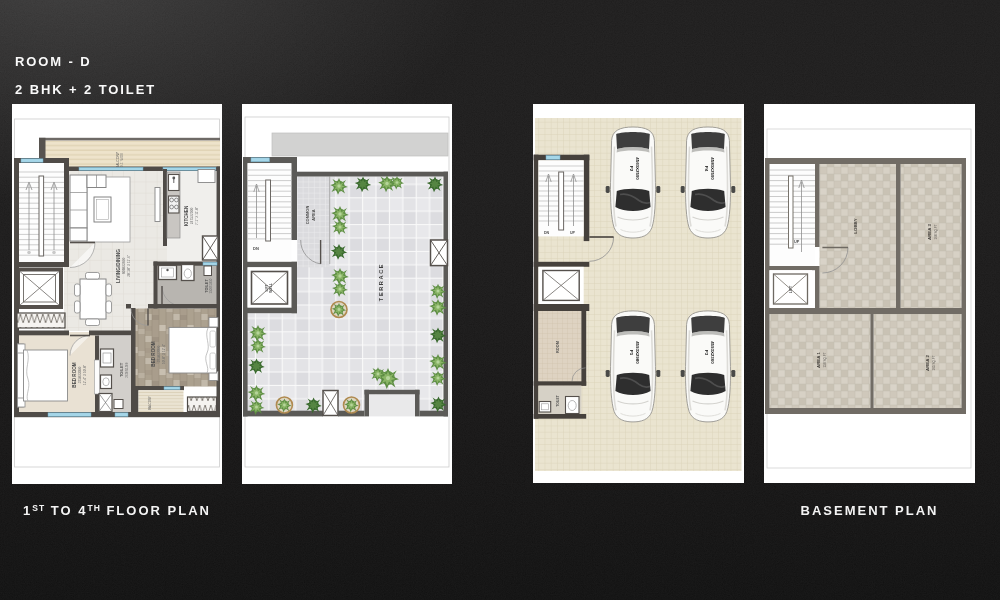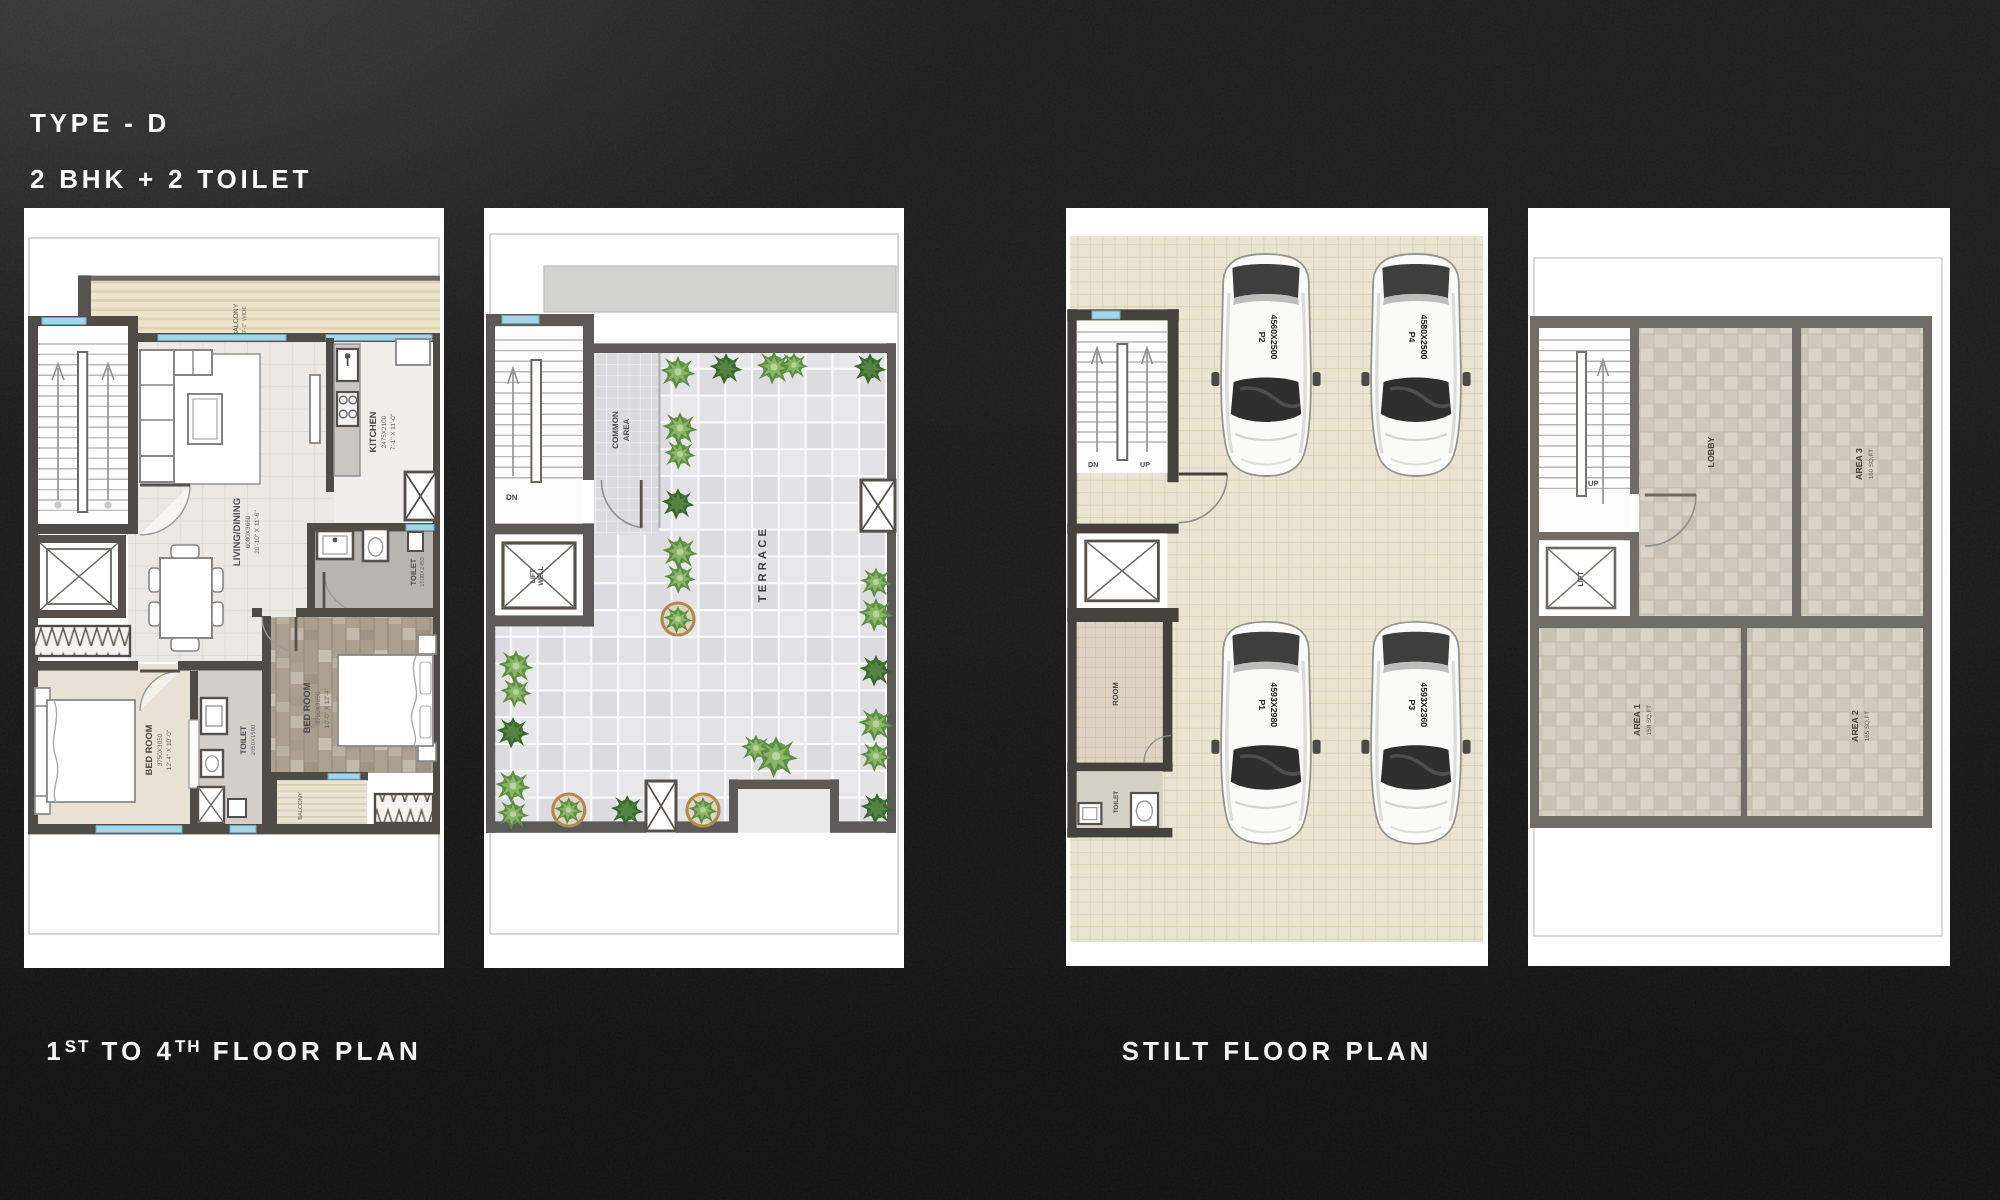--- a/index.html
+++ b/index.html
@@ -3,42 +3,42 @@
 <meta charset="utf-8">
 <style>
   html,body{margin:0;padding:0;background:#141414;}
   #stage{position:relative;width:1000px;height:600px;overflow:hidden;
     background:
       radial-gradient(ellipse 680px 400px at 6% -8%, rgba(255,255,255,0.16), rgba(255,255,255,0) 63%),
       linear-gradient(180deg, #1b1a1a 0%, #1a1919 30%, #171616 52%, #131212 74%, #0d0d0d 100%);
     font-family:"Liberation Sans", sans-serif;}
   .noise{position:absolute;left:0;top:0;width:1000px;height:600px;pointer-events:none;}
   .panel{position:absolute;background:#ffffff;}
-  .cap{position:absolute;color:#f4f4f4;font-weight:bold;font-size:13px;letter-spacing:2.0px;white-space:nowrap;text-align:center;margin-top:15px;}
+  .cap{position:absolute;color:#f4f4f4;font-weight:bold;font-size:13px;letter-spacing:2.0px;white-space:nowrap;text-align:center;}
   .cap sup{font-size:8.5px;letter-spacing:1px;vertical-align:4px;}
   .title{position:absolute;left:15px;color:#fafafa;font-weight:bold;font-size:13px;letter-spacing:1.9px;white-space:nowrap;}
 </style>
 </head>
 <body>
 <div id="stage">
 
   <svg class="noise" width="1000" height="600">
     <filter id="ns">
         <feTurbulence type="fractalNoise" baseFrequency="0.9" numOctaves="2" seed="7" stitchTiles="stitch"></feTurbulence>
       <feColorMatrix type="matrix" values="0 0 0 0 1  0 0 0 0 1  0 0 0 0 1  0.55 0.55 0.55 0 0"></feColorMatrix>
       </filter>
     <filter id="nsb">
         <feTurbulence type="fractalNoise" baseFrequency="0.85" numOctaves="2" seed="23" stitchTiles="stitch"></feTurbulence>
       <feColorMatrix type="matrix" values="0 0 0 0 0  0 0 0 0 0  0 0 0 0 0  0.55 0.55 0.55 0 0"></feColorMatrix>
       </filter>
     <rect width="1000" height="600" filter="url(#ns)" opacity="0.05"></rect>
     <rect width="1000" height="600" filter="url(#nsb)" opacity="0.05"></rect>
   </svg>
 
-  <div class="title" style="top:54px;">TYPE - D</div>
+  <div class="title" style="top:54px;">ROOM - D</div>
 
   <div class="title" style="top:82px;">2 BHK + 2 TOILET</div>
 
   <div class="panel" style="left:12px;top:104px;width:210px;height:380px;">
     <svg width="210" height="380" viewBox="0 0 210 380">
       <defs>
         <pattern id="fg" width="11.2" height="11.2" patternUnits="userSpaceOnUse">
           <rect width="11.2" height="11.2" fill="#ebe9e4"></rect>
           <path d="M11.2 0V11.2H0" fill="none" stroke="#dcd8d0" stroke-width="0.7"></path>
         </pattern>
@@ -602,15 +602,15 @@
       <text transform="translate(61.5,256) rotate(-90)" font-size="3.1" fill="#5d5a55" text-anchor="middle">158 SQ.FT</text>
 
       <text transform="translate(165,259) rotate(-90)" font-size="4.4" font-weight="bold" fill="#44403c" text-anchor="middle">AREA 2</text>
       <text transform="translate(170.5,259) rotate(-90)" font-size="3.1" fill="#5d5a55" text-anchor="middle">165 SQ.FT</text>
     </svg>
   </div>
 
   <div class="cap" style="left:12px;top:502.5px;width:210px;">1<sup>ST</sup> TO 4<sup>TH</sup> FLOOR PLAN</div>
 
 
-  <div class="cap" style="left:533px;top:502.5px;width:211px;">STILT FLOOR PLAN</div>
-
+
+  <div class="cap" style="left:764px;top:502.5px;width:211px;">BASEMENT PLAN</div>
 </div>
 
 </body></html>

